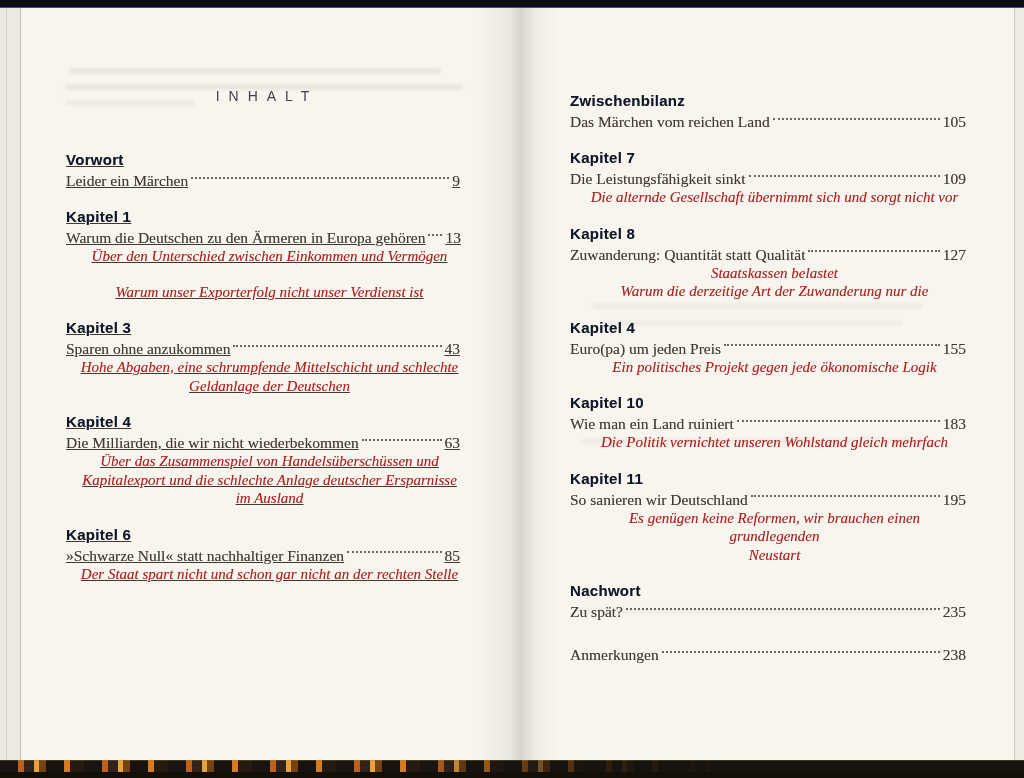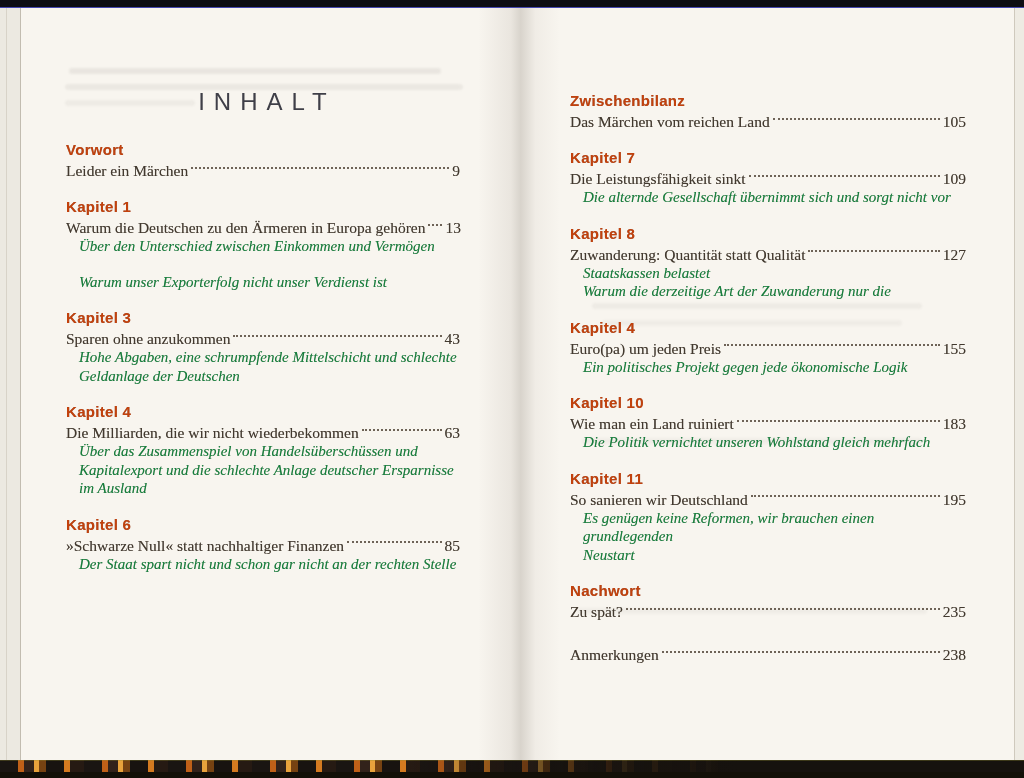--- a/index.html
+++ b/index.html
@@ -19,39 +19,39 @@
                border-left:1px solid #cfc9bd;}
   
   .gutter{position:absolute;top:0;bottom:0;left:478px;width:82px;
           background:linear-gradient(to right,rgba(110,95,80,0) 0%,rgba(110,95,80,.10) 40%,
                      rgba(90,78,64,.20) 52%,rgba(110,95,80,.06) 70%,rgba(110,95,80,0) 100%);}
   .page{position:absolute;top:0;bottom:0;}
   .page-left{left:21px;width:491px;}
   .page-right{left:512px;right:9px;}
 
   .inhalt{position:absolute;top:80px;left:45px;width:393px;text-align:center;
-          font-family:"Liberation Sans", sans-serif;font-size:24px;font-weight:400;
+          font-family:"Liberation Sans", sans-serif;font-size:14px;font-weight:400;
           letter-spacing:9px;color:#3f3f48;text-indent:9px;}
 
   .toc{position:absolute;font-size:15.5px;color:#42392f;}
-  .toc-left{top:132px;left:45px;width:394px;}
+  .toc-left{top:142px;left:45px;width:394px;text-decoration:underline;}
   .toc-right{top:83px;left:58px;width:396px;}
 
   .toc-section{margin-bottom:17px;}
   .toc-heading{font-family:"Liberation Sans", sans-serif;font-weight:700;font-size:15px;
-               letter-spacing:.3px;color:#c2410c;margin-bottom:2px;line-height:19px;
+               letter-spacing:.3px;color:#0f172a;margin-bottom:2px;line-height:19px;
                text-shadow:0 0 .4px rgba(55,55,65,.5);}
   .toc-line{display:flex;align-items:center;line-height:19px;
             text-shadow:0 0 .4px rgba(66,57,47,.45);}
   .toc-title{white-space:nowrap;}
   .dots{flex:1;min-width:14px;margin:0 3px;border-bottom:2px dotted #6e6357;
         transform:translateY(-3px);}
   .pagenum{white-space:nowrap;}
-  .toc-sub{font-style:italic;font-size:15px;line-height:18.5px;color:#15803d;
-           padding-left:13px;text-shadow:0 0 .4px rgba(70,62,52,.4);}
+  .toc-sub{font-style:italic;font-size:15px;line-height:18.5px;color:#b91c1c;
+           padding-left:13px;text-shadow:0 0 .4px rgba(70,62,52,.4);text-align:center;}
   .gap-before{margin-top:24px;}
 
   
   .ghost{position:absolute;height:6px;border-radius:3px;background:#76706c;
          filter:blur(1.3px);}
   
   .flames{position:absolute;left:0;right:0;bottom:5px;height:12px;
           border-top:1px solid rgba(150,145,50,.30);
           background:
             linear-gradient(90deg,rgba(22,18,14,0) 0%,rgba(22,18,14,0) 40%,

